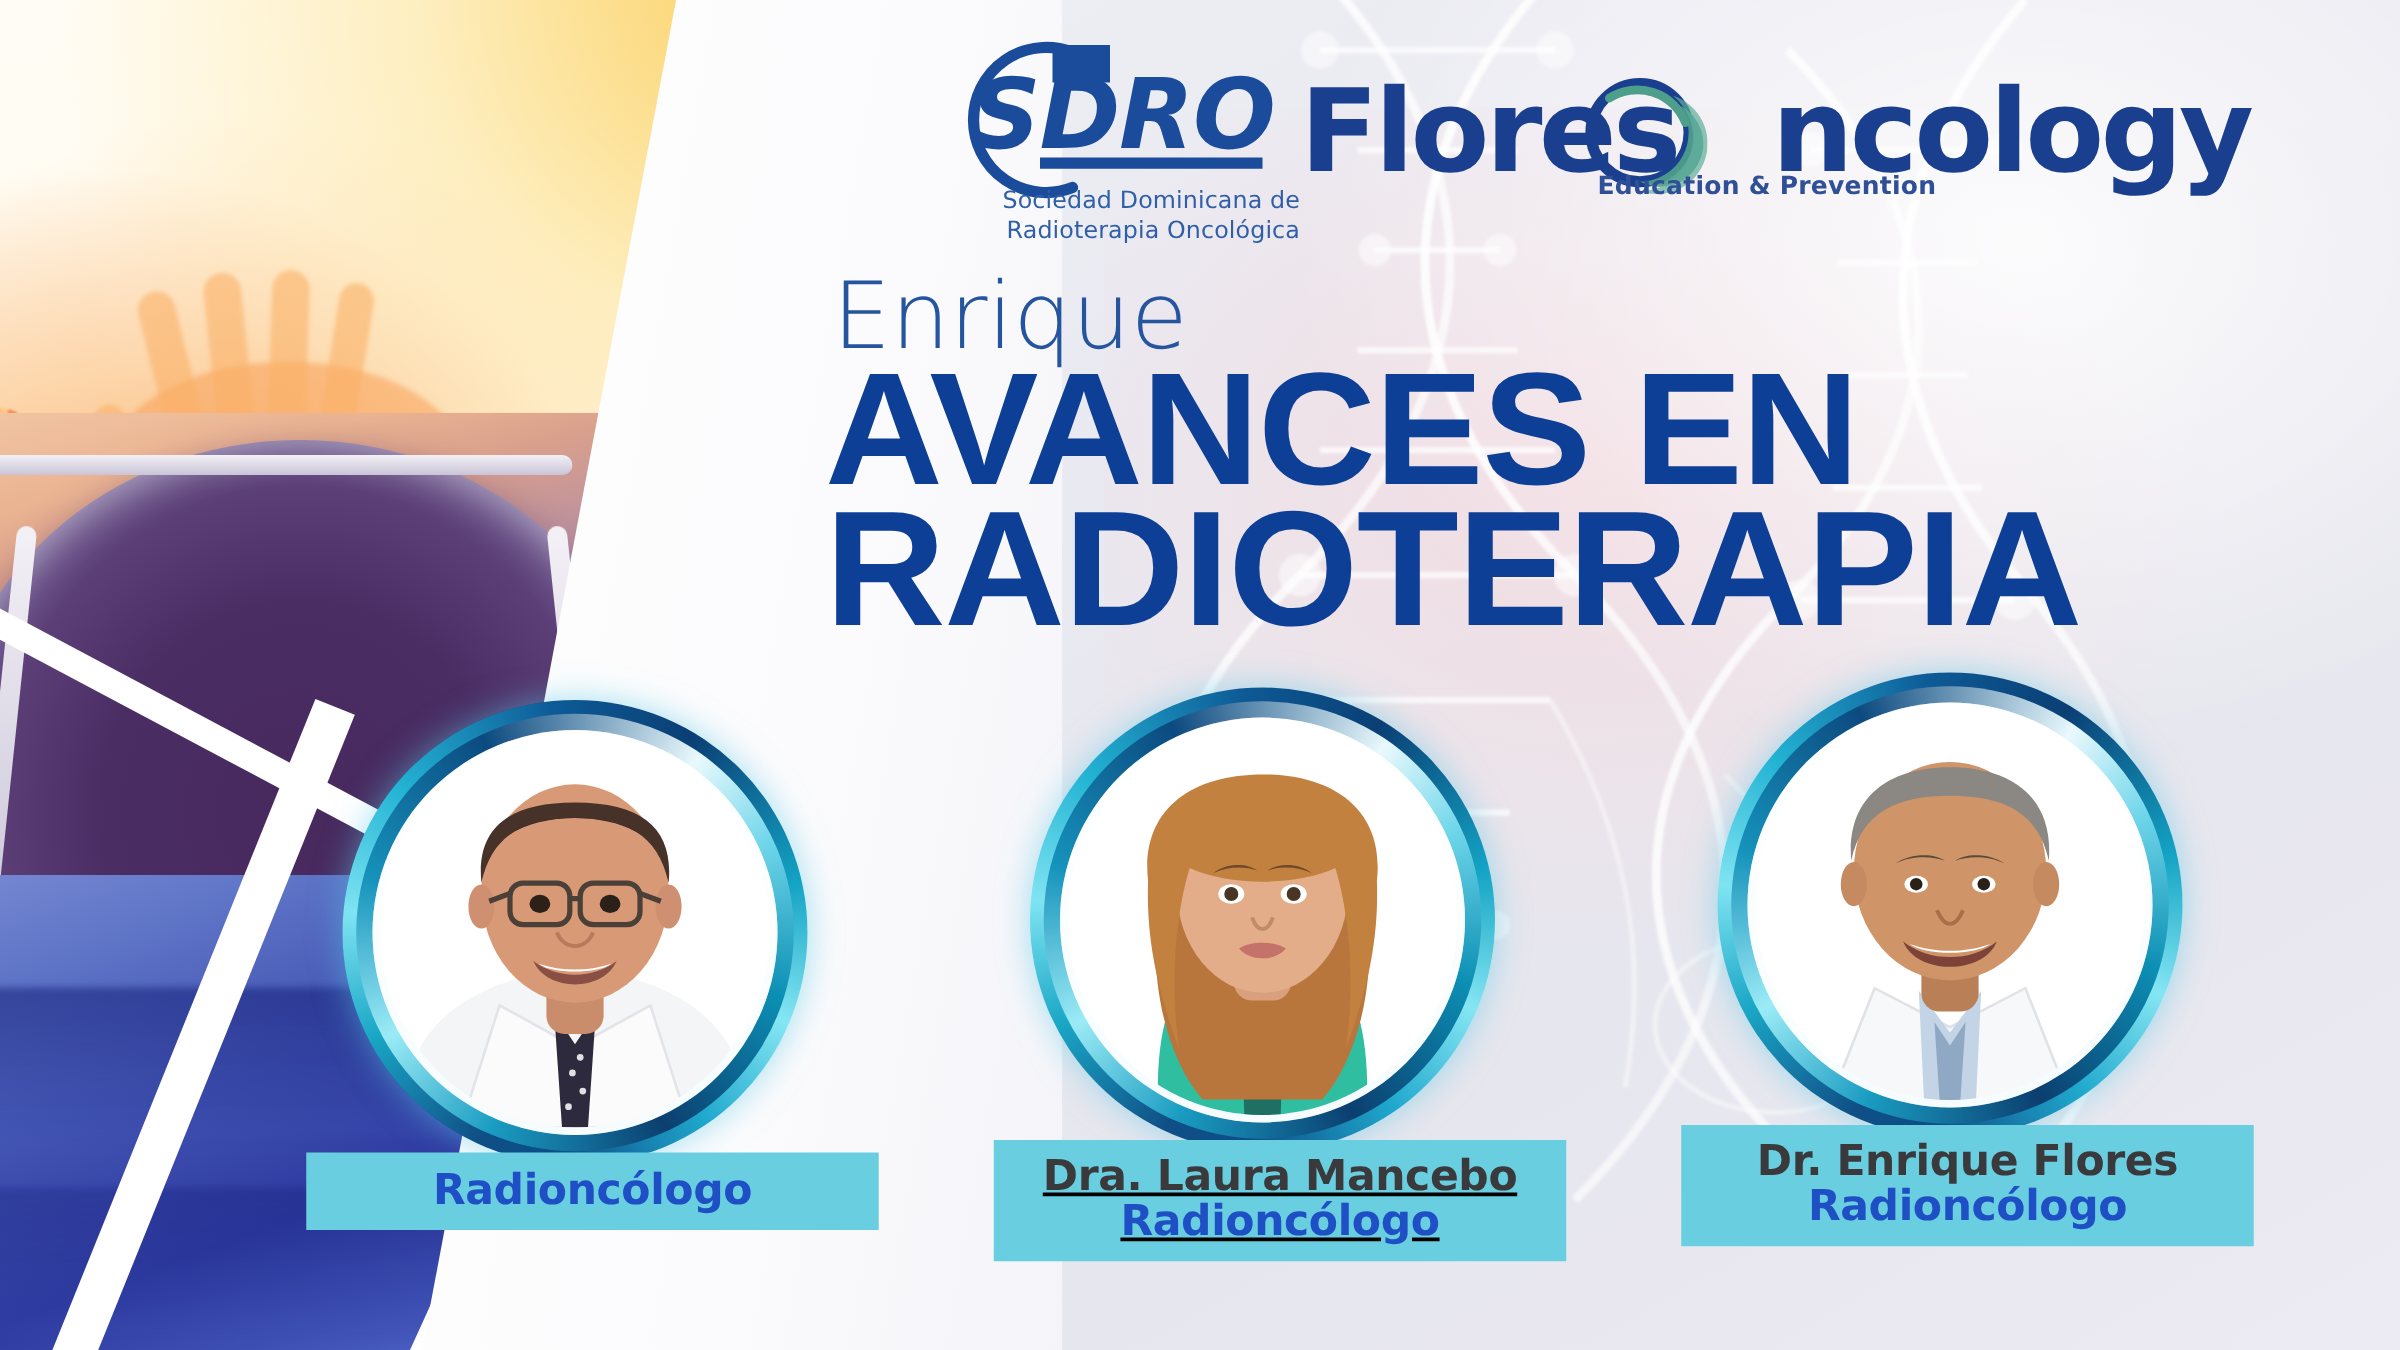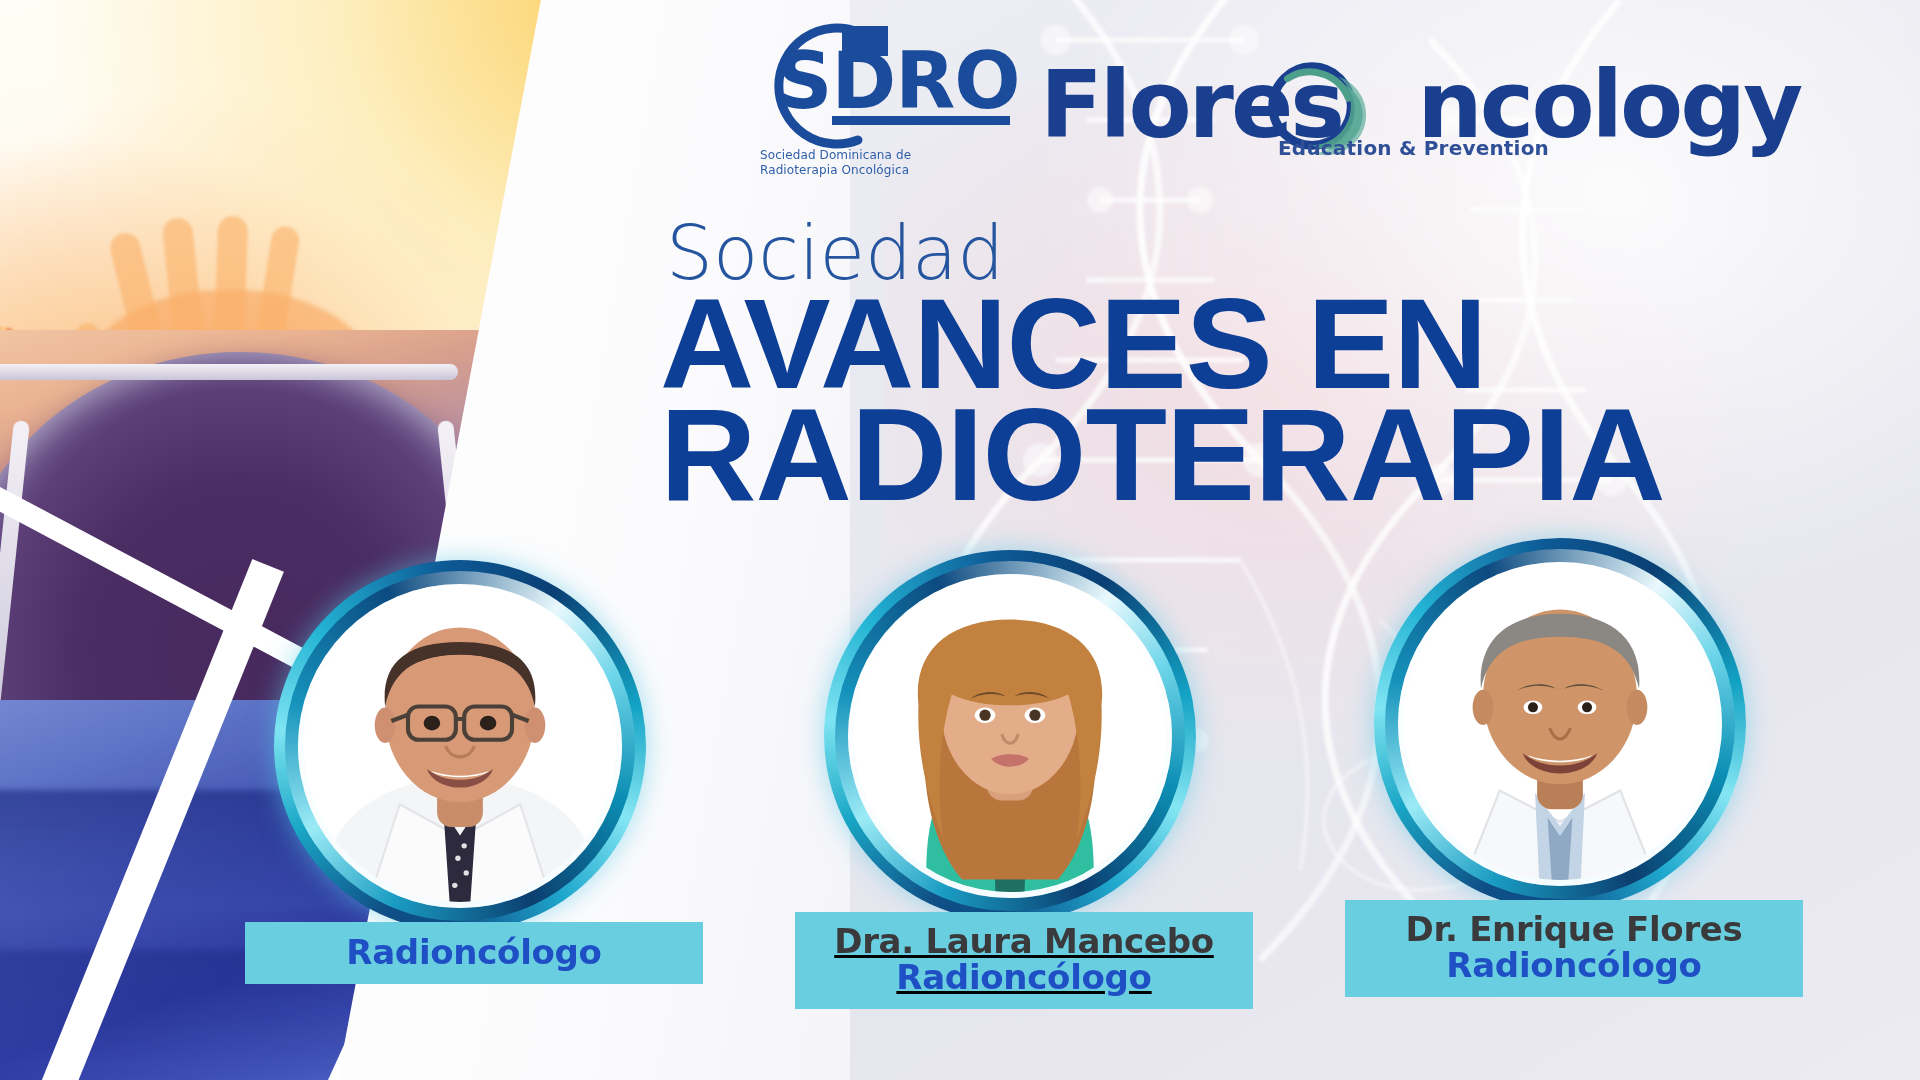--- a/index.html
+++ b/index.html
@@ -81,24 +81,24 @@
   }
   .main-diagonal2{
     position:absolute;z-index:4;left:330px;top:-40px;width:520px;height:1160px;
     background:linear-gradient(100deg,#ffffff 0%,#fbfbfd 60%,#f4f4f9 100%);
     clip-path:polygon(42% 0%, 100% 0%, 100% 100%, 0% 100%);
   }
 
   
   .logos{position:absolute;z-index:9;left:0;top:0;width:100%;height:210px;}
 
-  .sdro-logo{position:absolute;left:770px;top:16px;width:250px;height:170px;}
+  .sdro-logo{position:absolute;left:770px;top:26px;width:250px;height:170px;font-style:italic;}
   .sdro-sub{
     position:absolute;left:760px;top:148px;width:280px;
-    text-align:left;color:#2f5fa8;font-size:12px;line-height:1.28;
+    text-align:right;color:#2f5fa8;font-size:19px;line-height:1.28;
     font-family:"DejaVu Sans",sans-serif;letter-spacing:.1px;
   }
 
   .io-logo{position:absolute;left:1040px;top:58px;width:560px;height:120px;}
   .io-word{
     position:absolute;left:0;top:2px;
     font-size:92px;font-weight:bold;color:#1b3f8f;
     font-family:"DejaVu Sans",sans-serif;letter-spacing:-3px;
     line-height:1;
   }
@@ -318,21 +318,21 @@
           <path d="M82 22 A44 44 0 0 1 56 100 A38 38 0 0 0 82 22 Z" fill="#5FAE9B" opacity=".7"></path>
           <path d="M30 24 A42 42 0 0 1 92 44" fill="none" stroke="#4E9E8C" stroke-width="7" stroke-linecap="round"></path>
         </svg>
       </div>
 
       <div class="io-tag">Education &amp; Prevention</div>
     </div>
   </div>
 
   <div class="headline">
-    <div class="kicker">Sociedad</div>
+    <div class="kicker">Enrique</div>
     <div class="title-line l1">AVANCES EN</div>
     <div class="title-line l2">RADIOTERAPIA</div>
   </div>
 
   <div class="speakers">
 
     <div class="speaker sp1">
       <div class="portrait-wrap">
         <div class="ring"></div>
         <div class="ring-inner-glow"></div>

